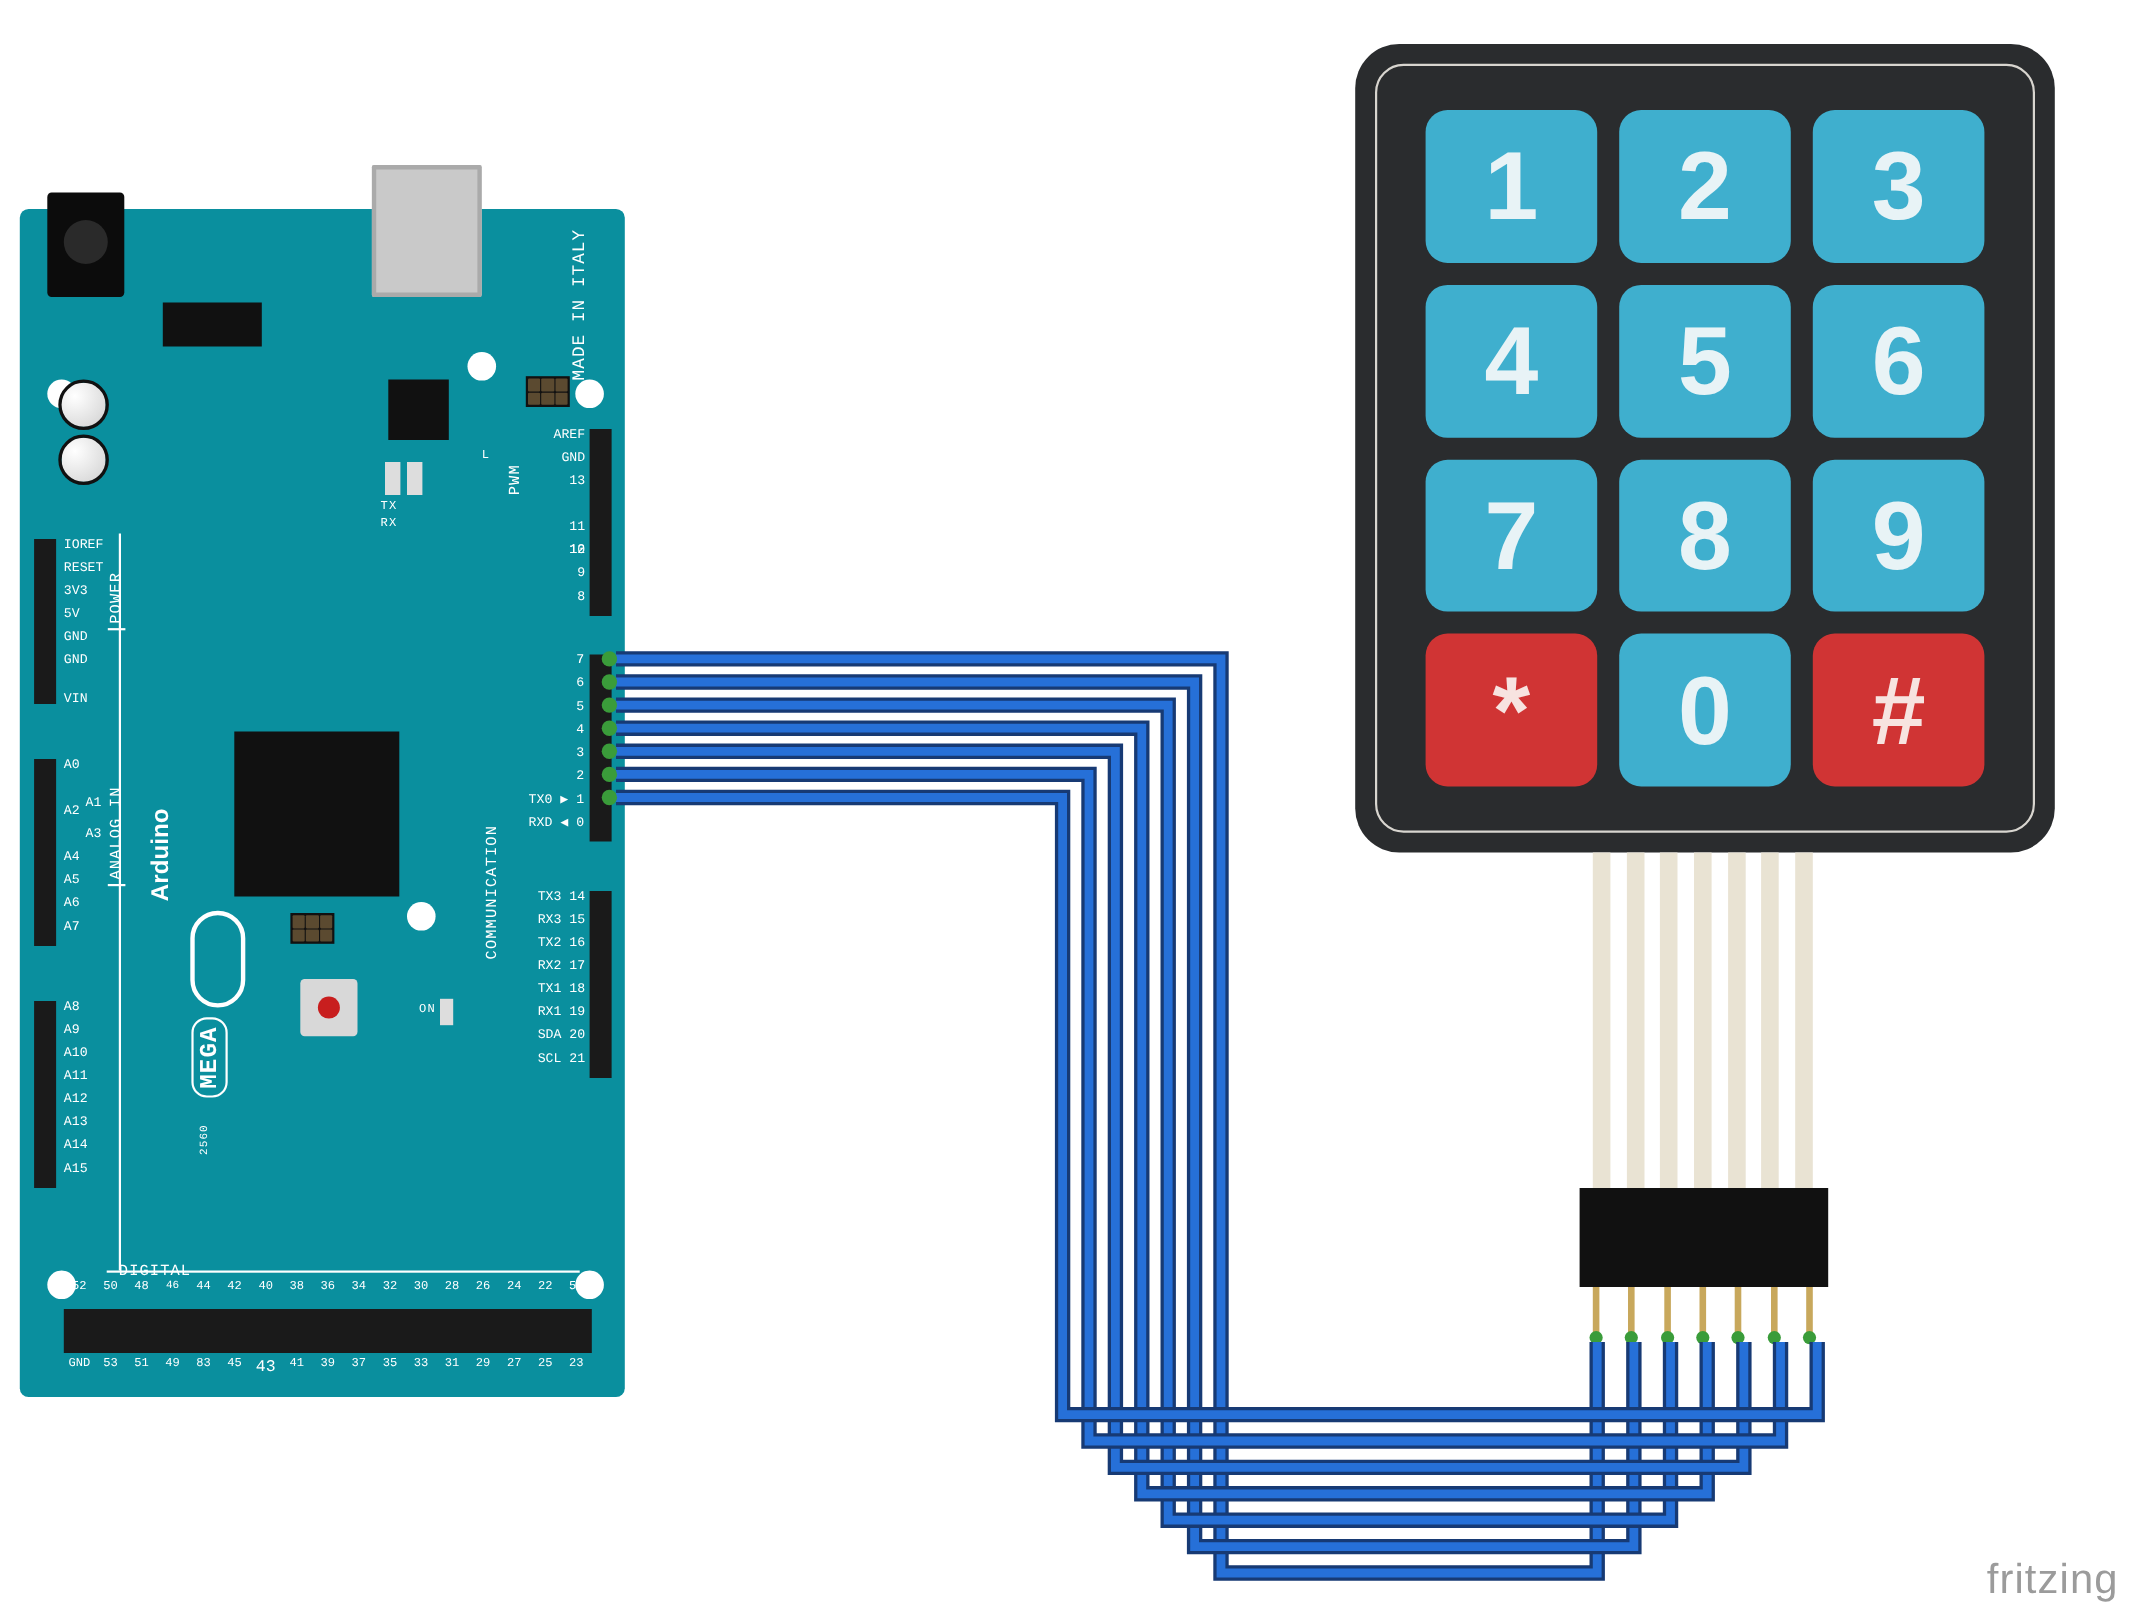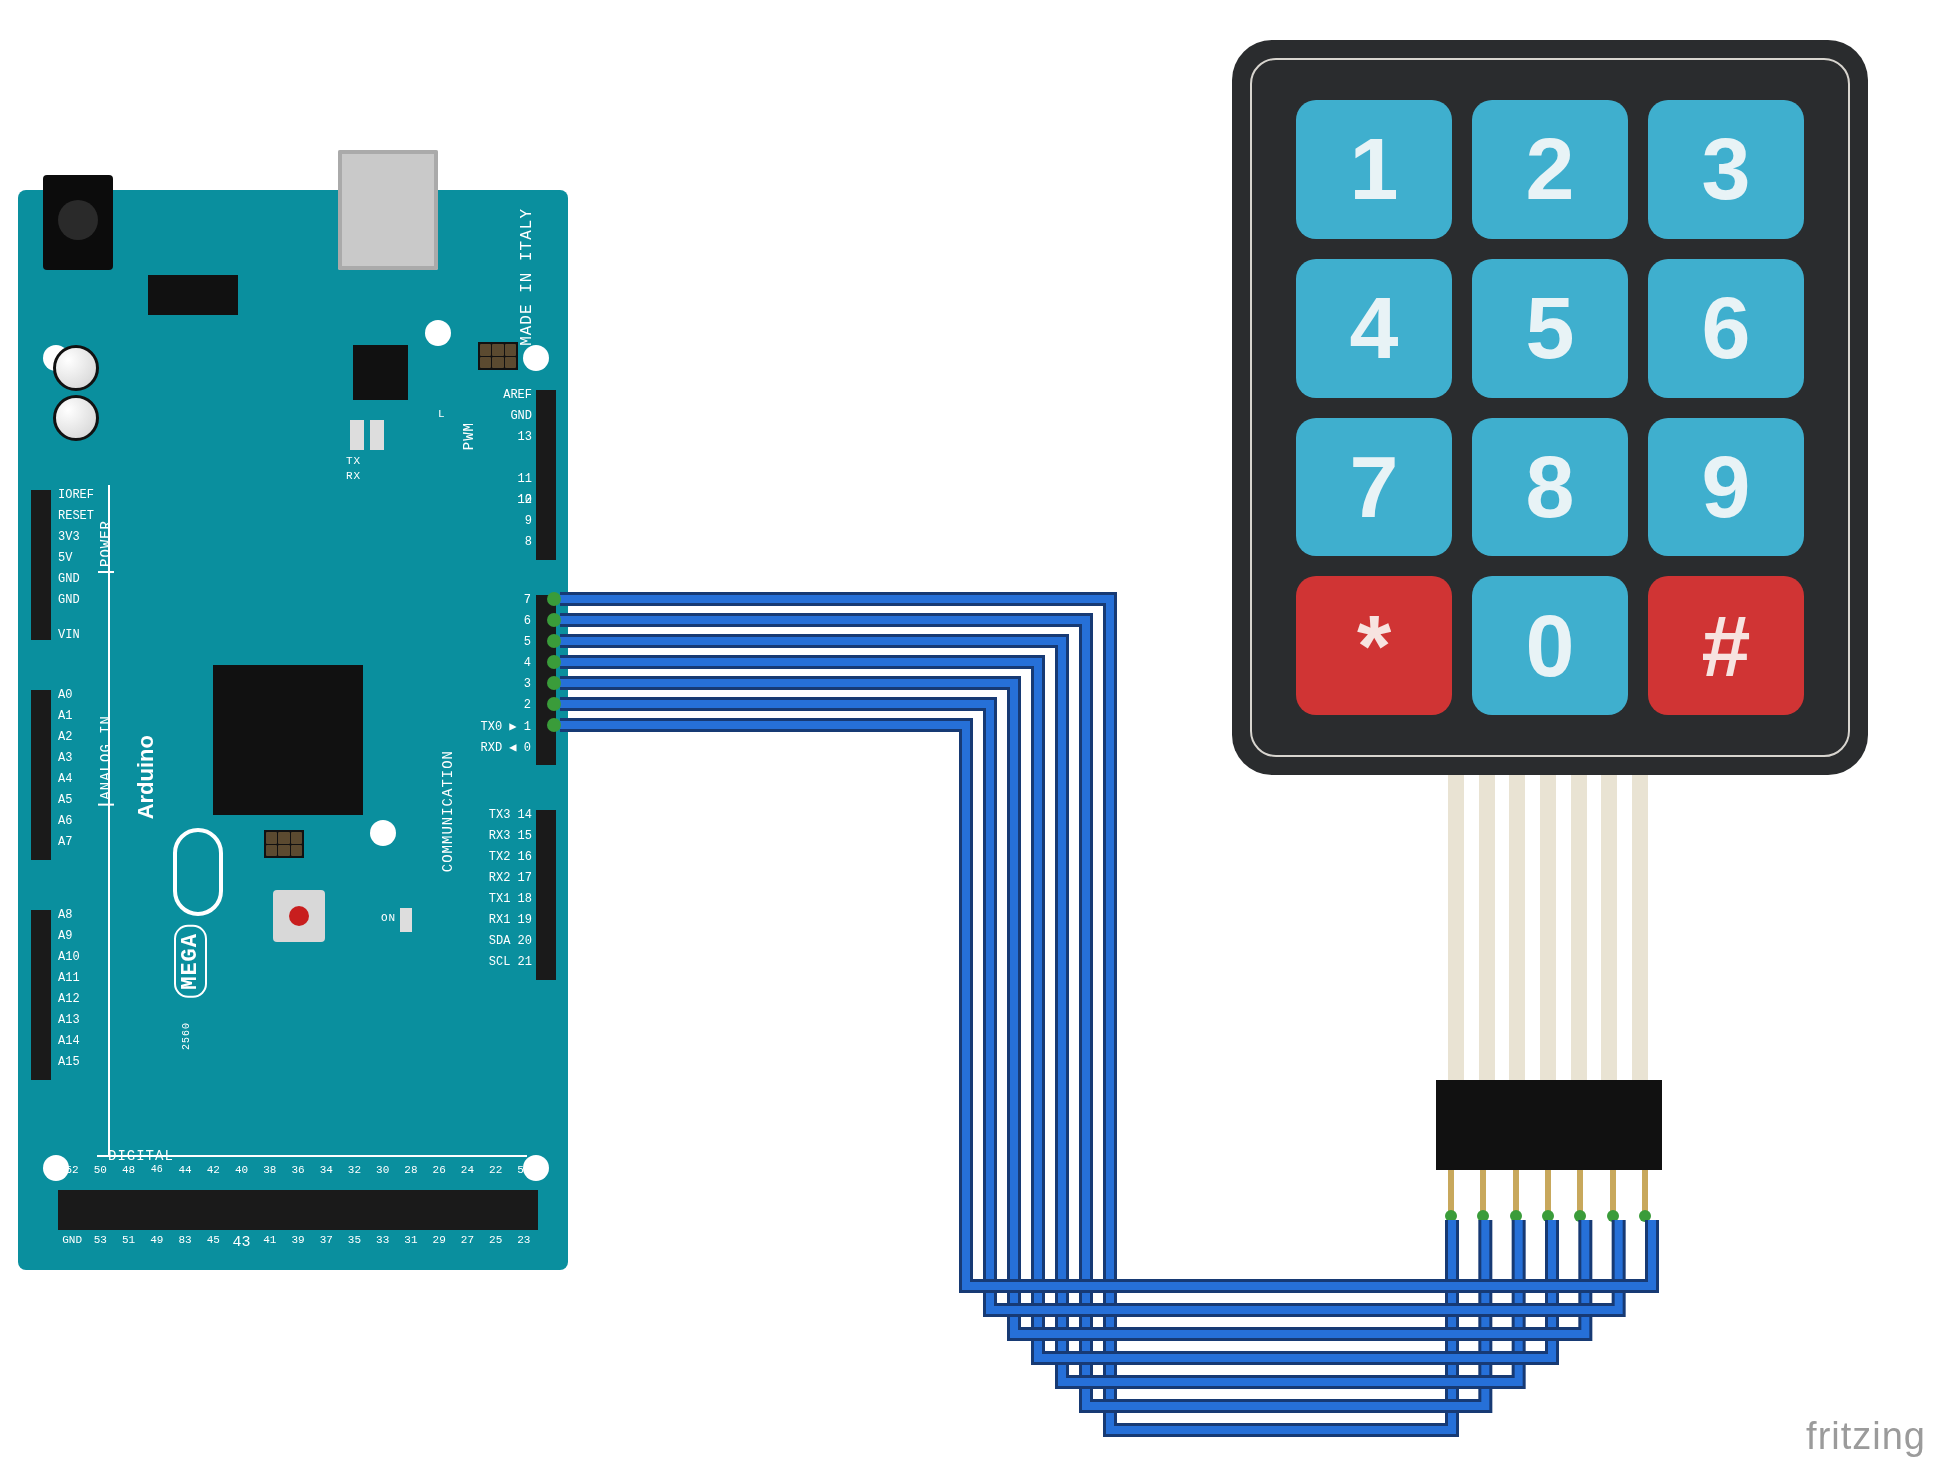--- a/index.html
+++ b/index.html
@@ -360,23 +360,23 @@
         <div class="pin-label-left" style="top: 42px; width: 54px; position: absolute;">3V3</div>
         <div class="pin-label-left" style="top: 63px; width: 54px; position: absolute;">5V</div>
         <div class="pin-label-left" style="top: 84px; width: 54px; position: absolute;">GND</div>
         <div class="pin-label-left" style="top: 105px; width: 54px; position: absolute;">GND</div>
         <div class="pin-label-left" style="top: 140px; width: 54px; position: absolute;">VIN</div>
       </div>
 
     <div class="pin-row vert" style="left:13px;top:500px;height:170px"></div>
     <div id="left-analog-a" style="position:absolute;left:40px;top:498px">
         <div class="pin-label-left" style="top: 0px; width: 54px; position: absolute;">A0</div>
-        <div class="pin-label-left" style="top: 21px; width: 54px; position: absolute;">A1</div>
+        <div class="pin-label-left" style="top: 35px; width: 54px; position: absolute; text-align: center;">A1</div>
         <div class="pin-label-left" style="top: 42px; width: 54px; position: absolute;">A2</div>
-        <div class="pin-label-left" style="top: 63px; width: 54px; position: absolute;">A3</div>
+        <div class="pin-label-left" style="top: 63px; width: 54px; position: absolute; text-align: center;">A3</div>
         <div class="pin-label-left" style="top: 84px; width: 54px; position: absolute;">A4</div>
         <div class="pin-label-left" style="top: 105px; width: 54px; position: absolute;">A5</div>
         <div class="pin-label-left" style="top: 126px; width: 54px; position: absolute;">A6</div>
         <div class="pin-label-left" style="top: 147px; width: 54px; position: absolute;">A7</div>
       </div>
 
     <div class="pin-row vert" style="left:13px;top:720px;height:170px"></div>
     <div id="left-analog-b" style="position:absolute;left:40px;top:718px">
         <div class="pin-label-left" style="top: 0px; width: 54px; position: absolute;">A8</div>
         <div class="pin-label-left" style="top: 21px; width: 54px; position: absolute;">A9</div>

